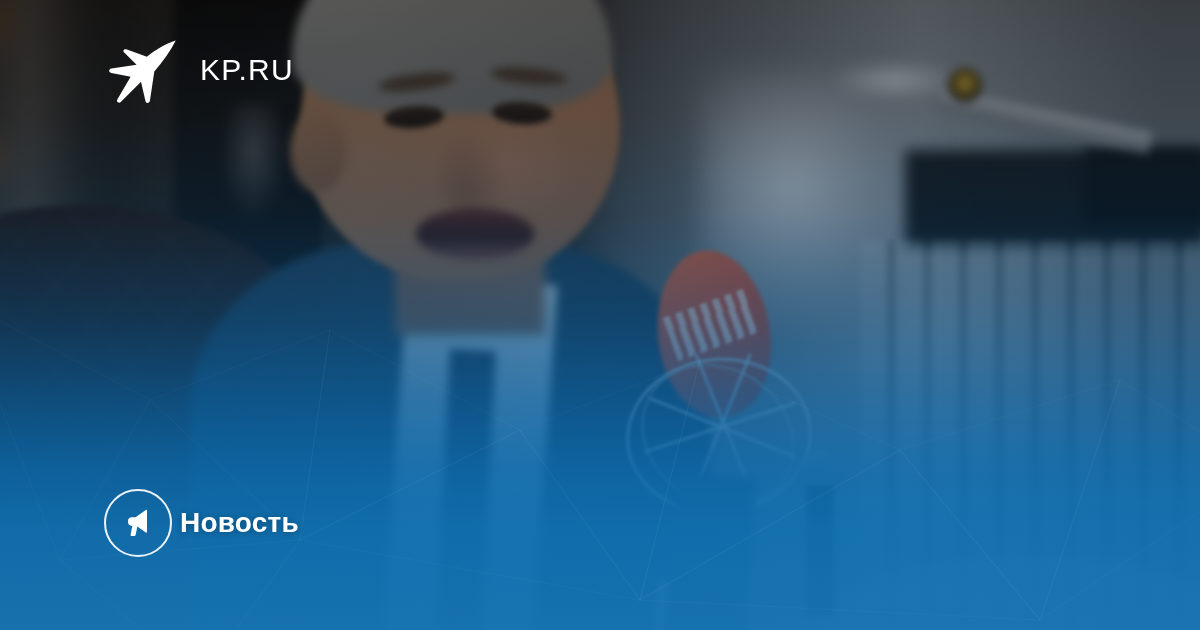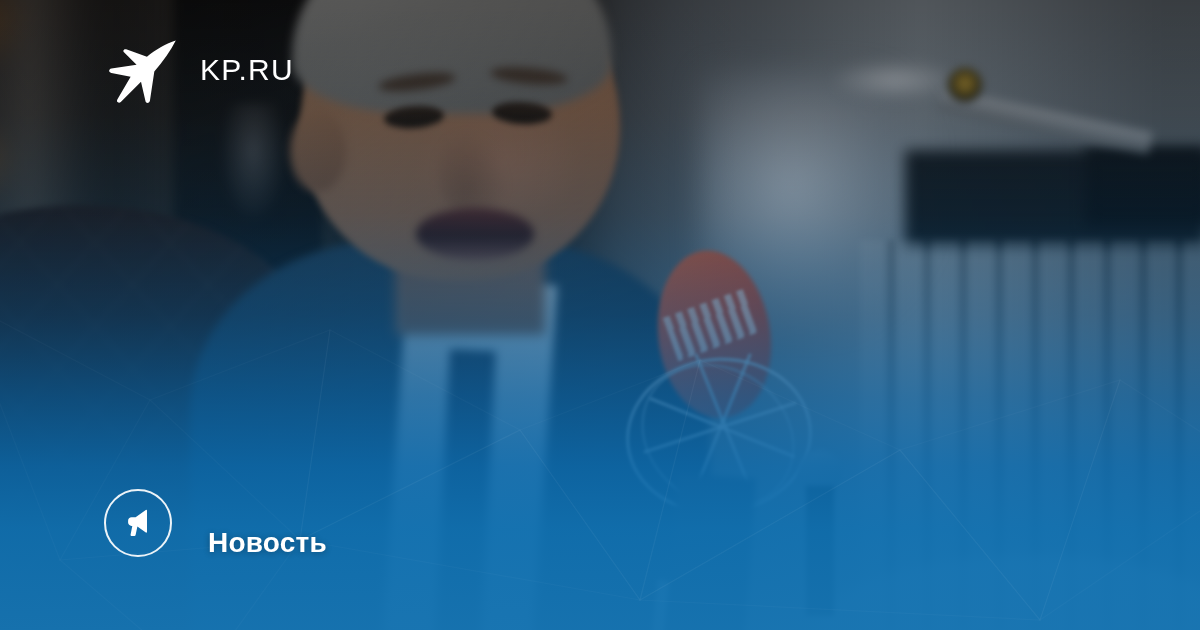--- a/index.html
+++ b/index.html
@@ -366,22 +366,22 @@
     line-height: 1.30;
     letter-spacing: -0.2px;
     text-shadow: 0 1px 10px rgba(0,0,0,.38);
   }
 
   .kicker {
     position: absolute;
     left: 104px;
     top: 489px;
     display: flex;
-    align-items: flex-end;
-    gap: 36px;
+    align-items: center;
+    gap: 8px;
   }
   .kicker-badge {
     width: 64px;
     height: 64px;
     border-radius: 50%;
     border: 2px solid rgba(255,255,255,.92);
     display: flex;
     align-items: center;
     justify-content: center;
     flex: 0 0 auto;

